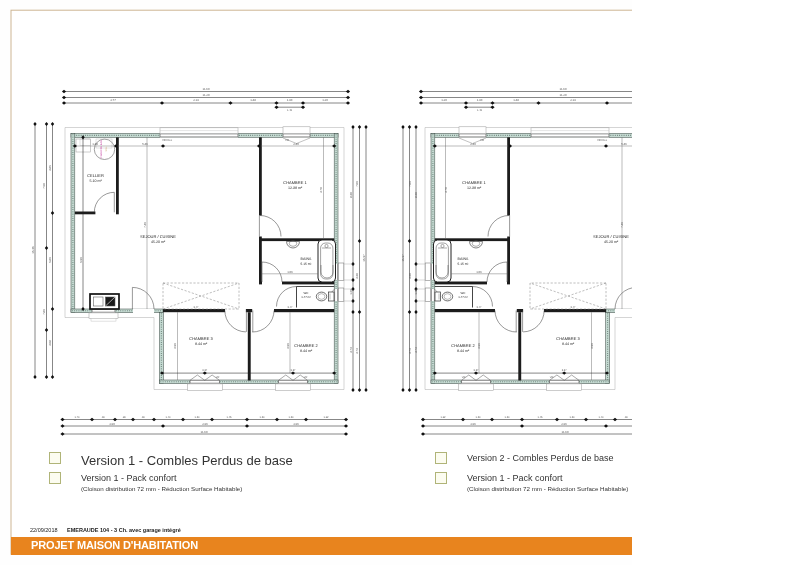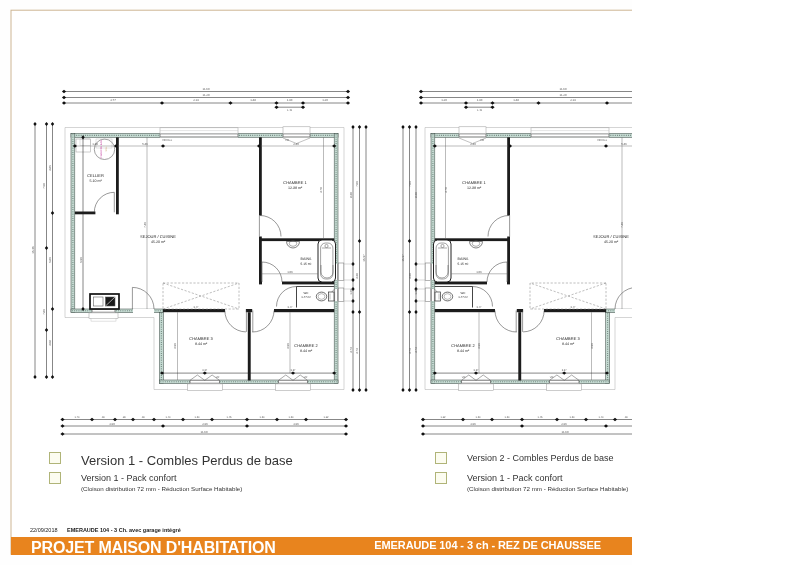--- a/index.html
+++ b/index.html
@@ -492,15 +492,14 @@
 <div style="position:absolute;left:467px;top:453px;font-size:9px;color:#333;">Version 2 - Combles Perdus de base</div>
 <div style="position:absolute;left:434.5px;top:471.5px;width:10px;height:10px;border:1.5px solid #b0b478;background:#fcfcf0;"></div>
 <div style="position:absolute;left:467px;top:473px;font-size:9px;color:#333;">Version 1 - Pack confort</div>
 <div style="position:absolute;left:467px;top:485px;font-size:6.2px;color:#333;">(Cloison distribution 72 mm - Réduction Surface Habitable)</div>
 
 <div style="position:absolute;left:30px;top:527px;font-size:5.5px;color:#222;">22/09/2018</div>
 <div style="position:absolute;left:67px;top:527px;font-size:5.5px;font-weight:bold;color:#222;">EMERAUDE 104 - 3 Ch. avec garage intégré</div>
 <div style="position:absolute;left:738px;top:525px;font-size:5.8px;font-weight:bold;color:#222;">Ech : 1 / 75</div>
 
 <div style="position:absolute;left:11px;top:536.5px;width:773px;height:18px;background:#e8841e;"></div>
-<div style="position:absolute;left:31px;top:539px;font-size:16px;letter-spacing:-0.15px;font-weight:bold;color:#fff;">PROJET MAISON D'HABITATION</div>
-<div style="position:absolute;right:31px;top:539px;font-size:11px;letter-spacing:-0.1px;font-weight:bold;color:#fff;">EMERAUDE 104 - 3 ch - REZ DE CHAUSSEE</div>
+<div style="position:absolute;left:31px;top:539px;font-size:11px;letter-spacing:-0.15px;font-weight:bold;color:#fff;">PROJET MAISON D'HABITATION</div>
 </div>
 
 </body></html>

